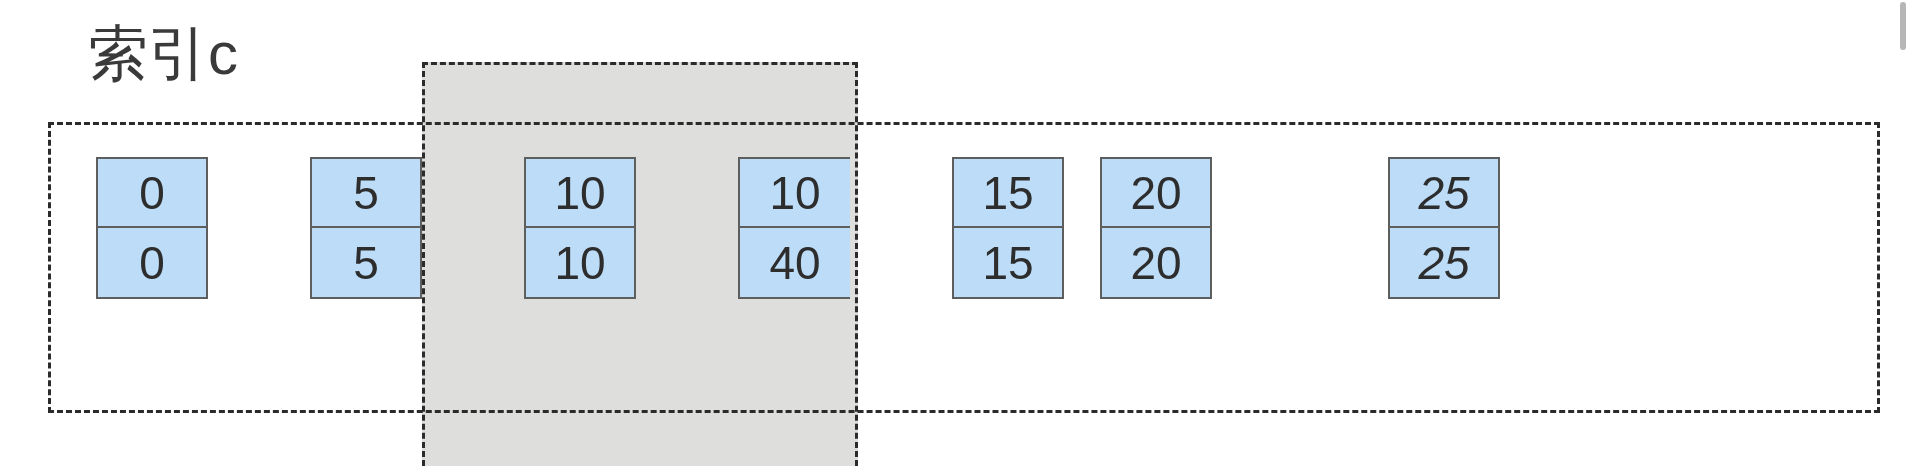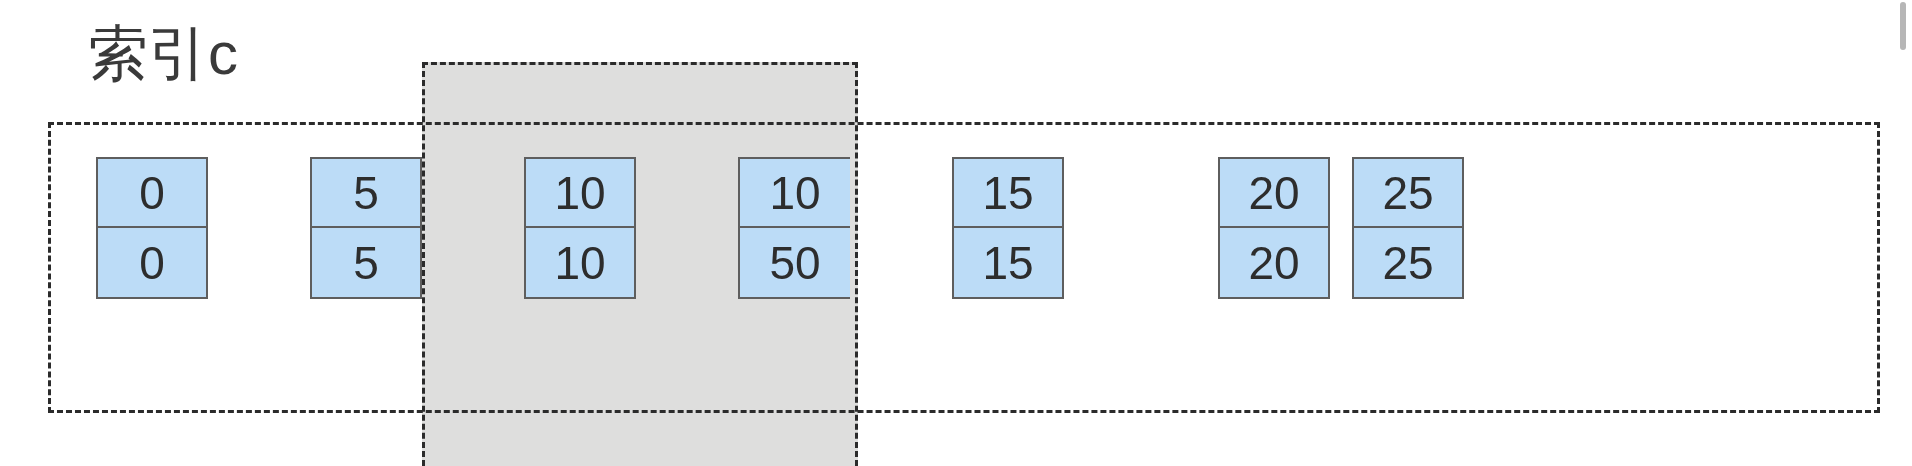--- a/index.html
+++ b/index.html
@@ -142,34 +142,34 @@
       <div class="cell-row bottom">5</div>
     </div>
 
     <div class="cell" style="left:524px;">
       <div class="cell-row top">10</div>
       <div class="cell-row bottom">10</div>
     </div>
 
     <div class="cell clipped-right" style="left:738px;">
       <div class="cell-row top">10</div>
-      <div class="cell-row bottom">50</div>
+      <div class="cell-row bottom">40</div>
     </div>
 
     <div class="cell" style="left:952px;border-radius:29px;">
       <div class="cell-row top">15</div>
       <div class="cell-row bottom">15</div>
     </div>
 
-    <div class="cell" style="left:1218px;">
+    <div class="cell" style="left:1100px;">
       <div class="cell-row top">20</div>
       <div class="cell-row bottom">20</div>
     </div>
 
-    <div class="cell" style="left:1352px;">
+    <div class="cell" style="left:1388px;font-style:italic;">
       <div class="cell-row top">25</div>
       <div class="cell-row bottom">25</div>
     </div>
 
   </div>
 
   <div class="scroll-fragment"></div>
 
 </div>
 

